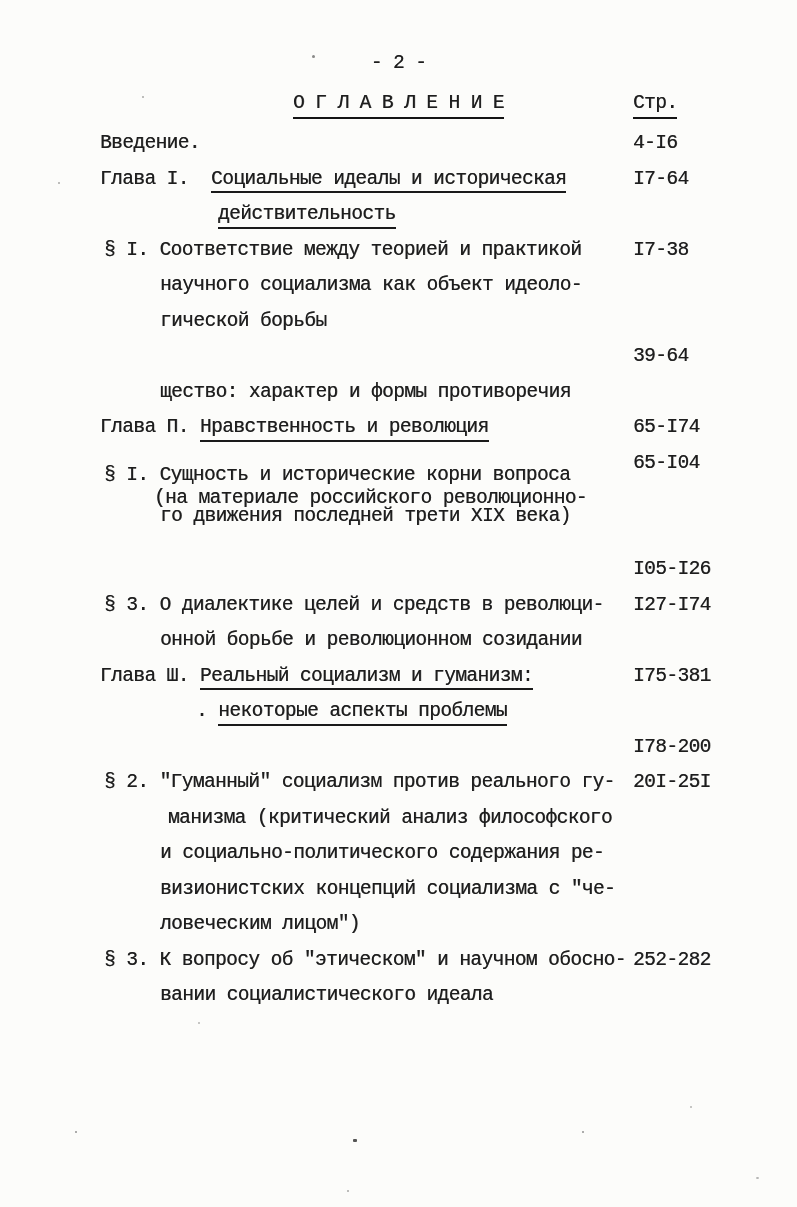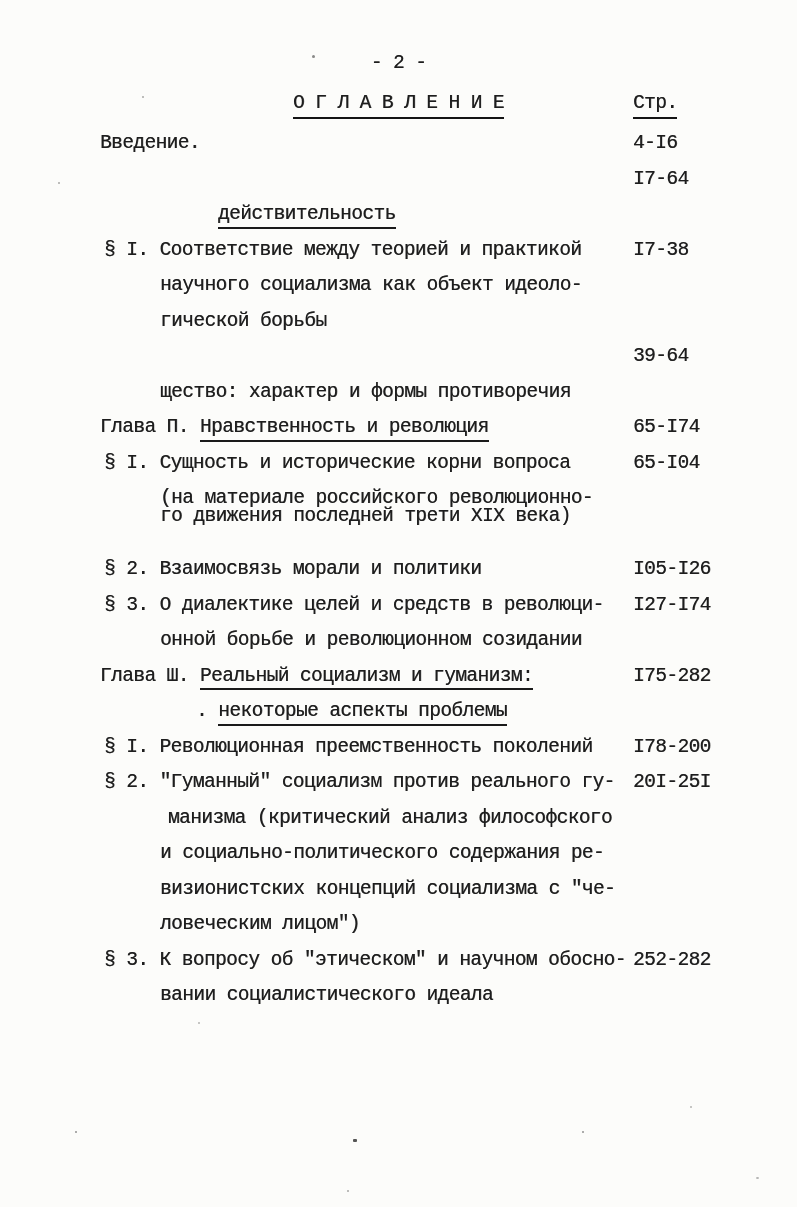--- a/index.html
+++ b/index.html
@@ -59,37 +59,37 @@
 
   <div class="line center" style="top:52px">- 2 -</div>
 
   <div class="line" style="top:92px">
     <span class="txt u-thick" style="left:293px">О Г Л А В Л Е Н И Е</span>
     <span class="pages u-thick">Стр.</span>
   </div>
 
   <div>
       <div class="line" style="top: 132px;"><span class="txt" style="left: 100px;"><span>Введение.</span></span><span class="pages">4-I6</span></div>
-      <div class="line" style="top: 167.5px;"><span class="pages">I7-64</span></div>
+      <div class="line" style="top: 167.5px;"><span class="txt" style="left: 100px;"><span>Глава I.  </span><span class="u">Социальные идеалы и историческая</span></span><span class="pages">I7-64</span></div>
       <div class="line" style="top: 203px;"><span class="txt" style="left: 218px;"><span class="u">действительность</span></span></div>
       <div class="line" style="top: 238.5px;"><span class="txt" style="left: 104px;"><span>§ I. Соответствие между теорией и практикой</span></span><span class="pages">I7-38</span></div>
       <div class="line" style="top: 274px;"><span class="txt" style="left: 160px;"><span>научного социализма как объект идеоло-</span></span></div>
       <div class="line" style="top: 309.5px;"><span class="txt" style="left: 160px;"><span>гической борьбы</span></span></div>
       <div class="line" style="top: 345px;"><span class="pages">39-64</span></div>
       <div class="line" style="top: 380.5px;"><span class="txt" style="left: 160px;"><span>щество: характер и формы противоречия</span></span></div>
       <div class="line" style="top: 416px;"><span class="txt" style="left: 100px;"><span>Глава П. </span><span class="u">Нравственность и революция</span></span><span class="pages">65-I74</span></div>
-      <div class="line" style="top: 451.5px;"><span class="txt" style="left: 104px;"><span>§ I. Сущность и исторические корни вопроса</span></span><span class="pages">65-I04</span></div>
-      <div class="line" style="top: 487px;"><span class="txt" style="left: 160px;"><span>(на материале российского революционно-</span></span></div>
+      <div class="line" style="top: 451.5px;"><span class="txt" style="left: 104px; margin-top: 12px;"><span>§ I. Сущность и исторические корни вопроса</span></span><span class="pages">65-I04</span></div>
+      <div class="line" style="top: 487px;"><span class="txt" style="left: 154px;"><span>(на материале российского революционно-</span></span></div>
       <div class="line" style="top: 505px;"><span class="txt" style="left: 160px;"><span>го движения последней трети XIX века)</span></span></div>
-      <div class="line" style="top: 558px;"><span class="txt" style="left: 104px;"><span>§ 2. Взаимосвязь морали и политики</span></span><span class="pages">I05-I26</span></div>
+      <div class="line" style="top: 558px;"><span class="pages">I05-I26</span></div>
       <div class="line" style="top: 593.5px;"><span class="txt" style="left: 104px;"><span>§ 3. О диалектике целей и средств в революци-</span></span><span class="pages">I27-I74</span></div>
       <div class="line" style="top: 629px;"><span class="txt" style="left: 160px;"><span>онной борьбе и революционном созидании</span></span></div>
-      <div class="line" style="top: 664.5px;"><span class="txt" style="left: 100px;"><span>Глава Ш. </span><span class="u">Реальный социализм и гуманизм:</span></span><span class="pages">I75-282</span></div>
+      <div class="line" style="top: 664.5px;"><span class="txt" style="left: 100px;"><span>Глава Ш. </span><span class="u">Реальный социализм и гуманизм:</span></span><span class="pages">I75-381</span></div>
       <div class="line" style="top: 700px;"><span class="txt" style="left: 196px;"><span>. </span><span class="u">некоторые аспекты проблемы</span></span></div>
-      <div class="line" style="top: 735.5px;"><span class="txt" style="left: 104px;"><span>§ I. Революционная преемственность поколений</span></span><span class="pages">I78-200</span></div>
+      <div class="line" style="top: 735.5px;"><span class="pages">I78-200</span></div>
       <div class="line" style="top: 771px;"><span class="txt" style="left: 104px;"><span>§ 2. "Гуманный" социализм против реального гу-</span></span><span class="pages">20I-25I</span></div>
       <div class="line" style="top: 806.5px; margin-left: 8px;"><span class="txt" style="left: 160px;"><span>манизма (критический анализ философского</span></span></div>
       <div class="line" style="top: 842px;"><span class="txt" style="left: 160px;"><span>и социально-политического содержания ре-</span></span></div>
       <div class="line" style="top: 877.5px;"><span class="txt" style="left: 160px;"><span>визионистских концепций социализма с "че-</span></span></div>
       <div class="line" style="top: 913px;"><span class="txt" style="left: 160px;"><span>ловеческим лицом")</span></span></div>
       <div class="line" style="top: 948.5px; padding-left: 8px;"><span class="txt" style="left: 104px;"><span>§ 3. К вопросу об "этическом" и научном обосно-</span></span><span class="pages">252-282</span></div>
       <div class="line" style="top: 984px;"><span class="txt" style="left: 160px;"><span>вании социалистического идеала</span></span></div>
     </div>
 
   <div class="speck" style="left:312px; top:55px;  width:3px; height:3px; opacity:.55;"></div>

